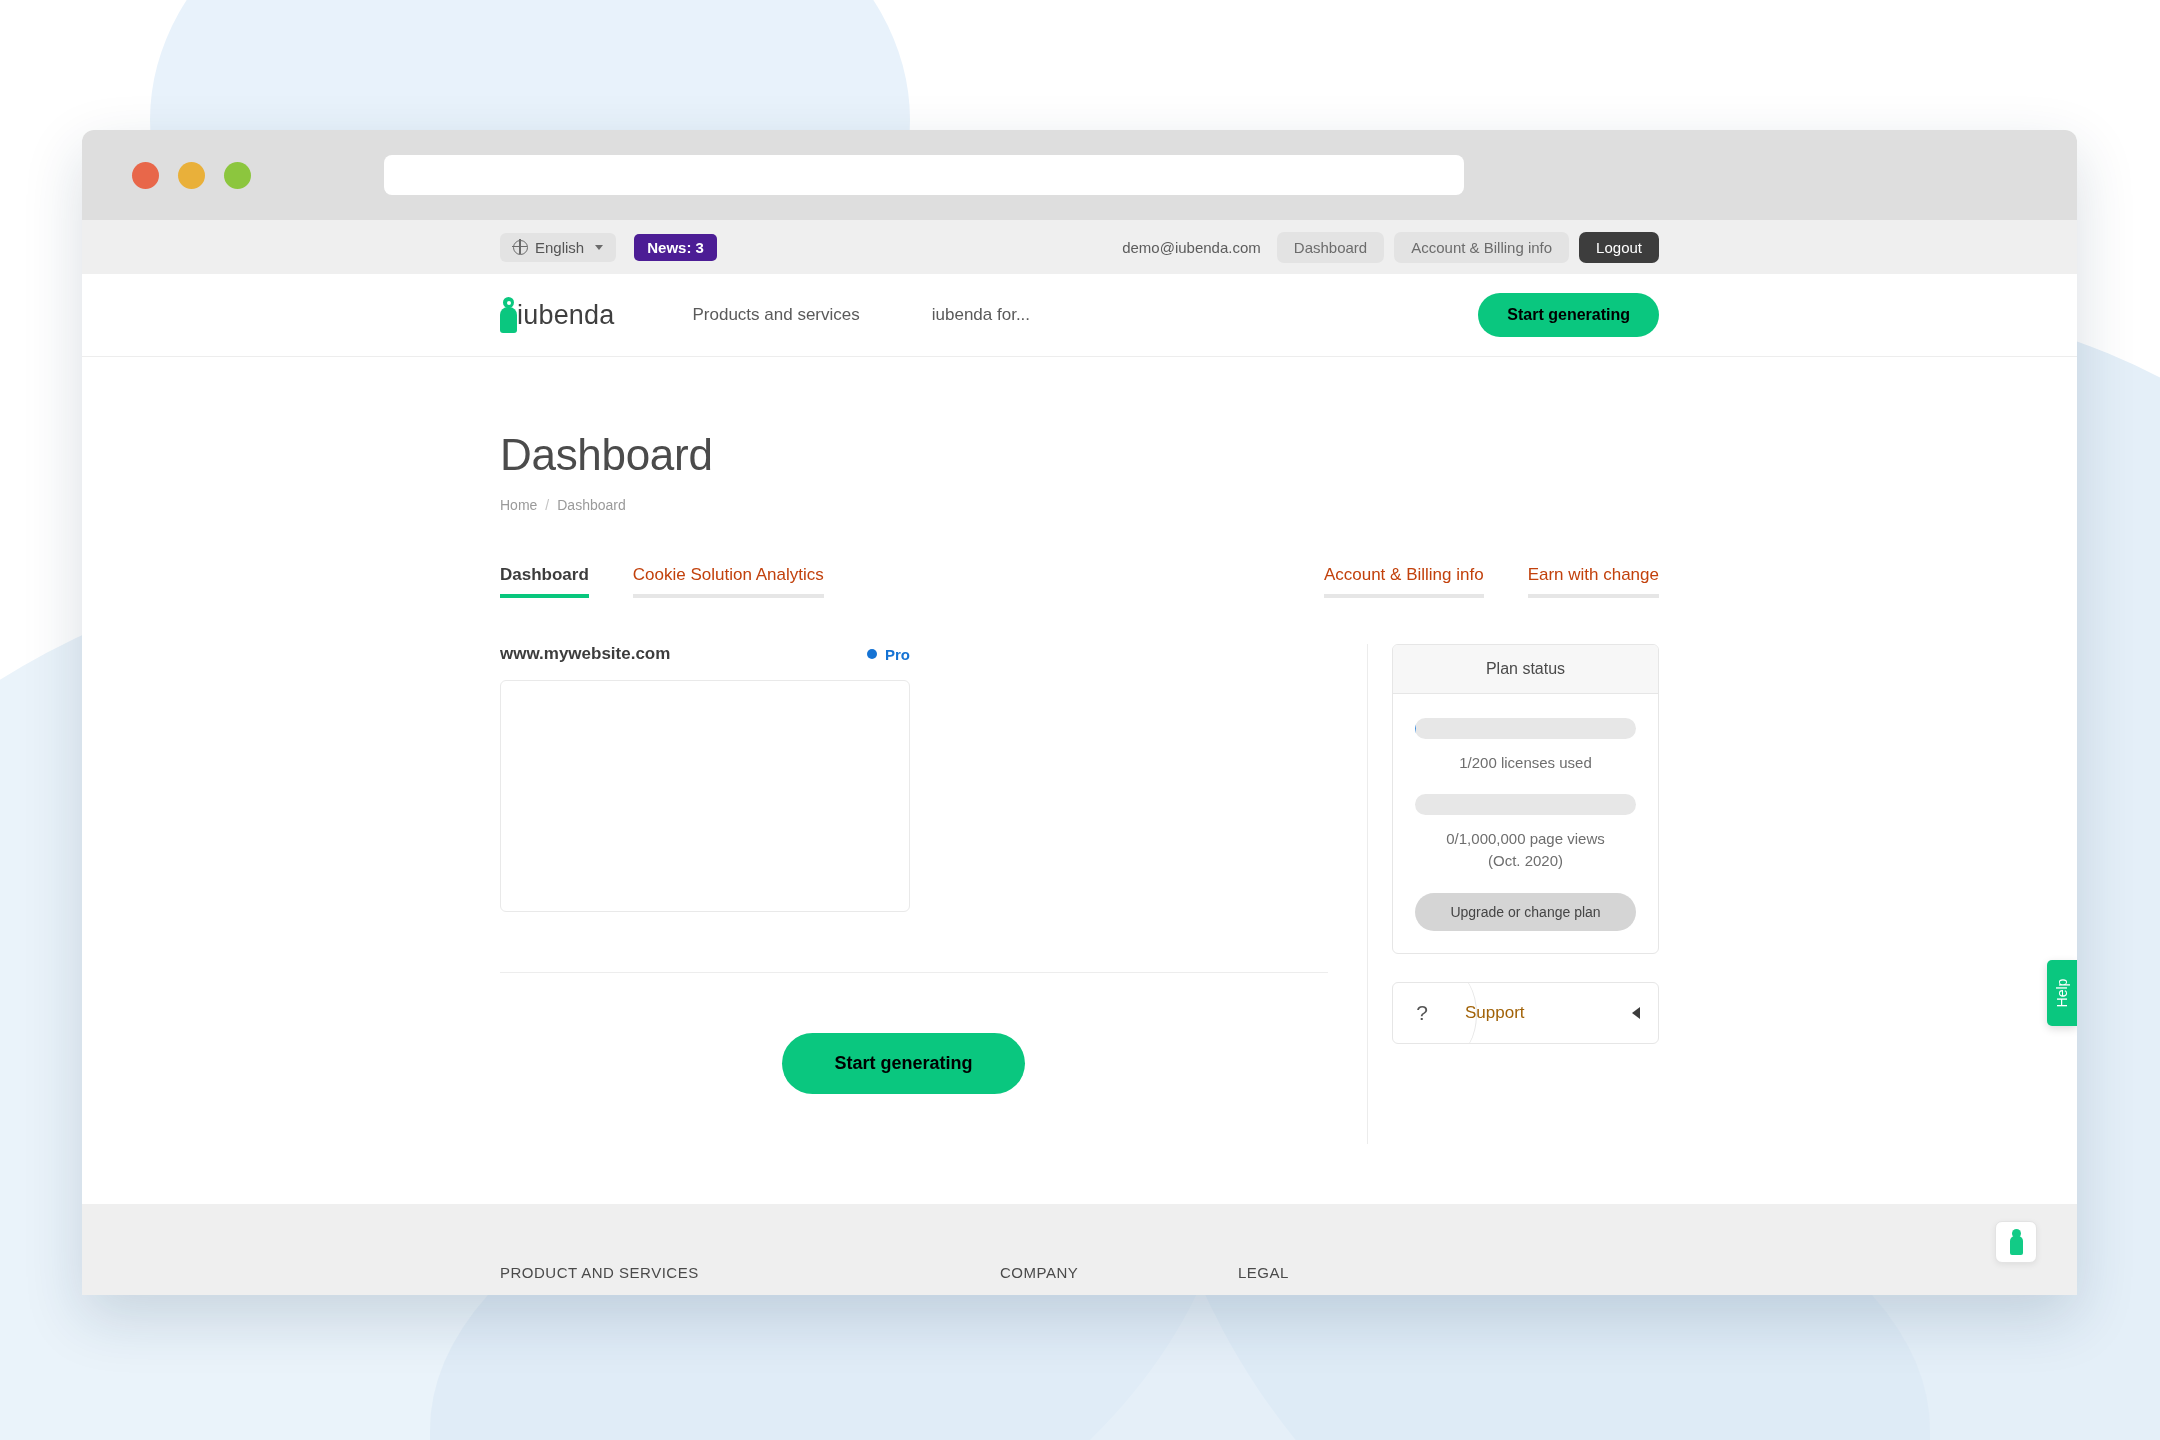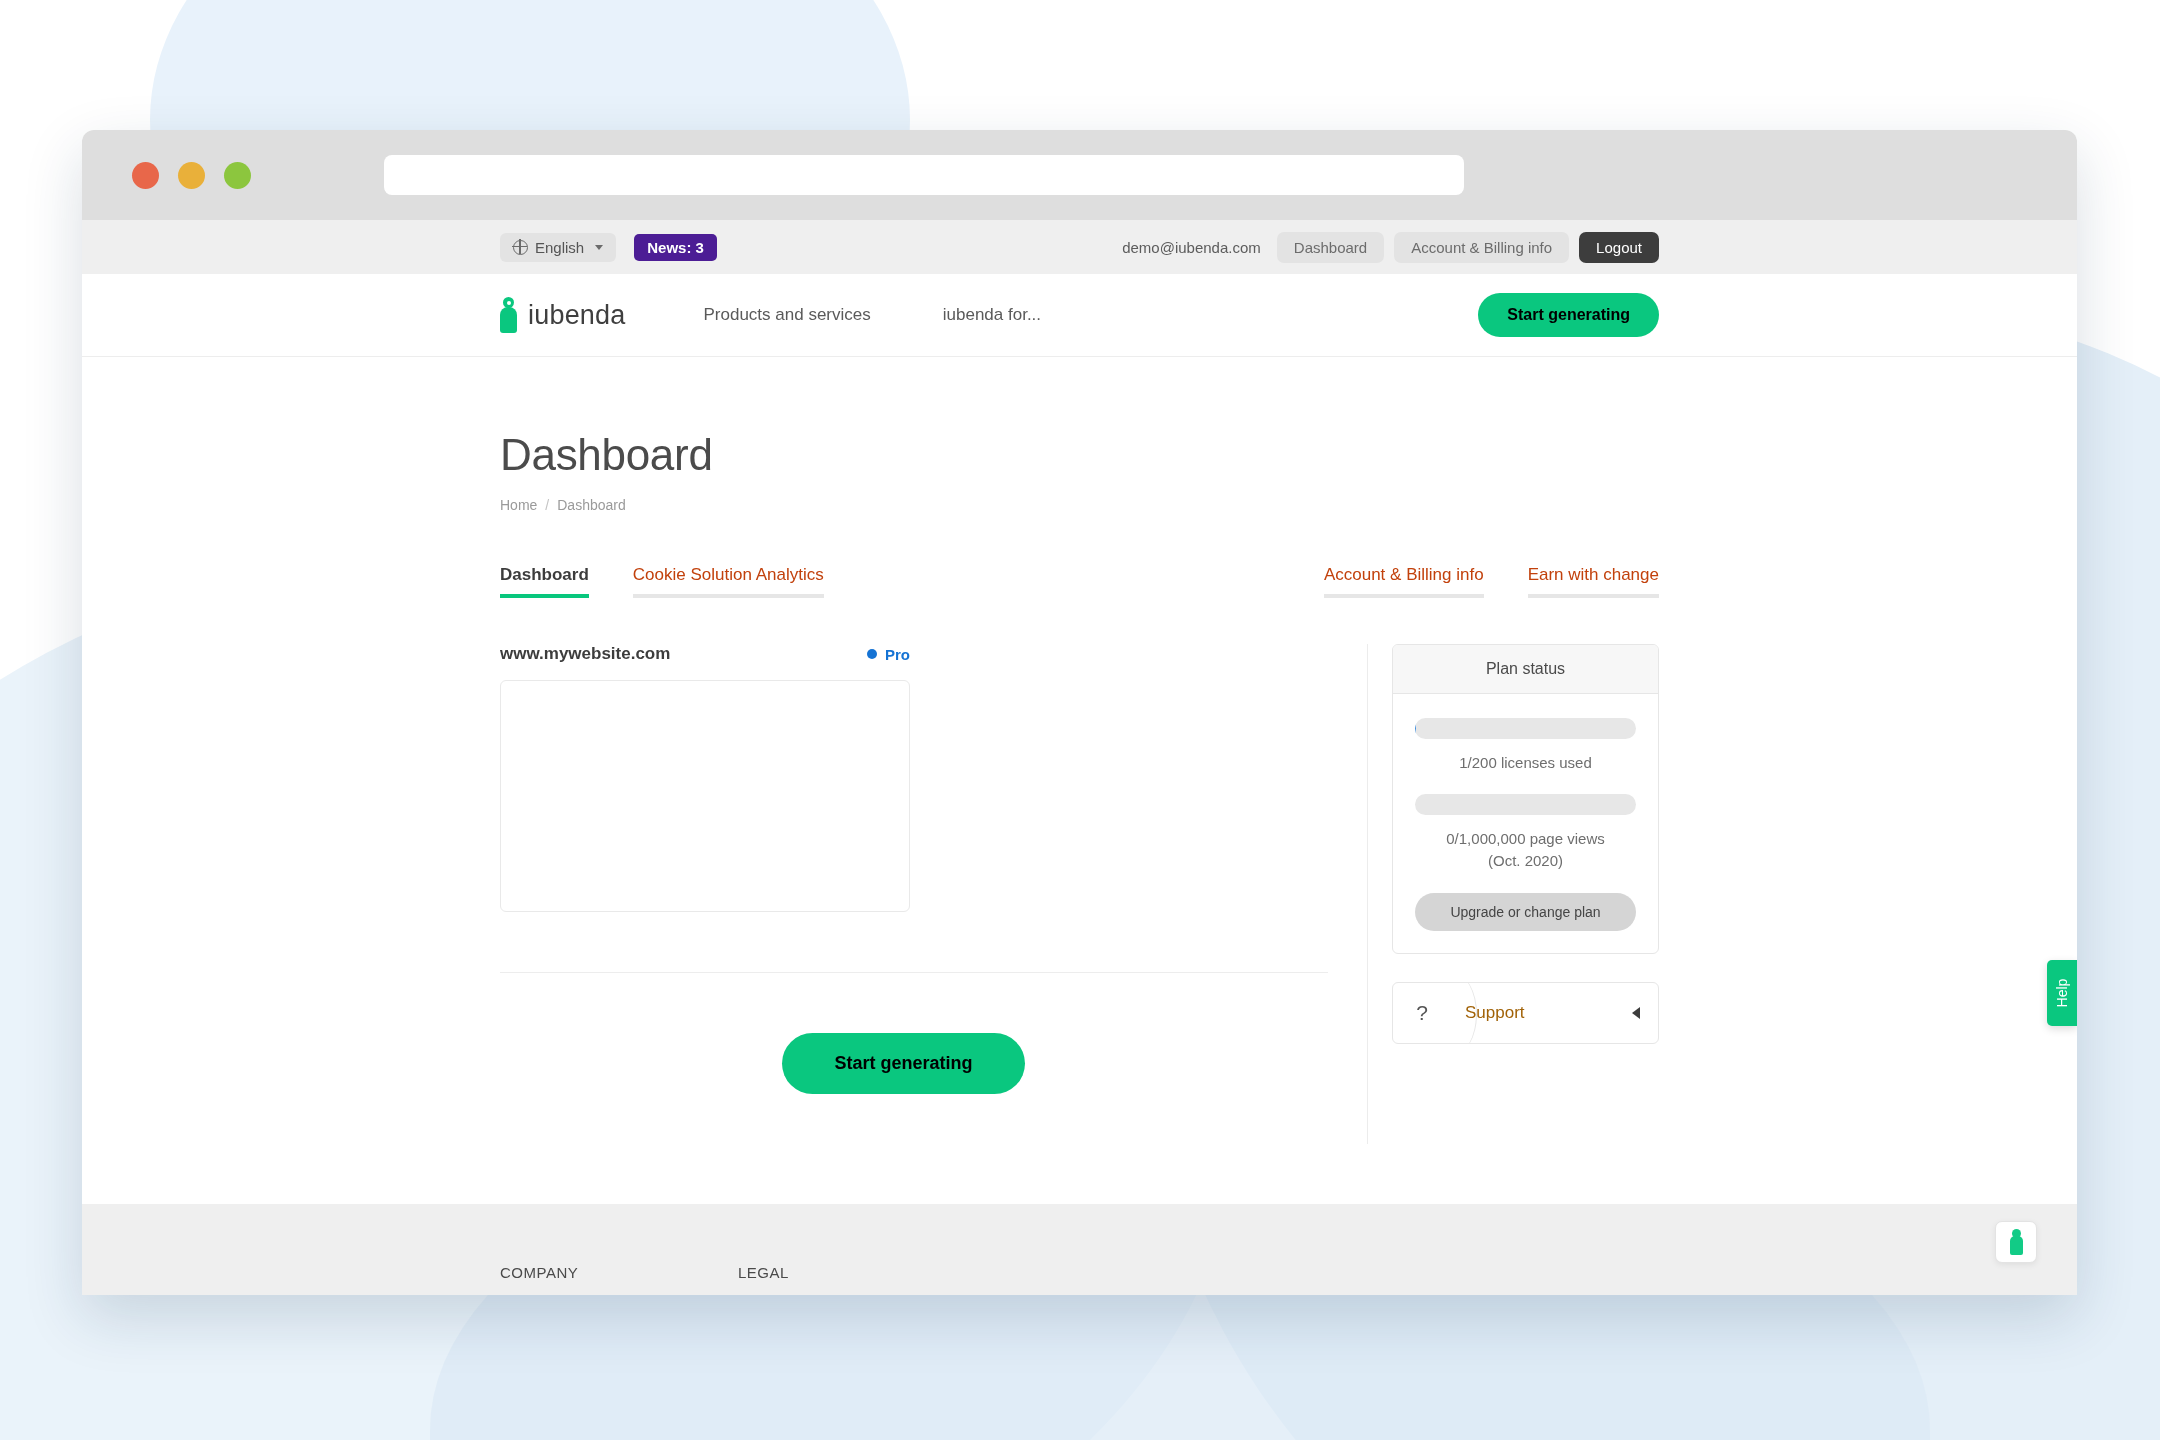--- a/index.html
+++ b/index.html
@@ -118,21 +118,21 @@
   }
   .pill-btn.dark { background: #3d3d3d; color: #ffffff; }
 
   
   .nav {
     height: 83px; background: #ffffff;
     border-bottom: 1px solid #ededed;
     display: flex; align-items: center;
     padding: 0 418px;
   }
-  .logo { display: flex; align-items: center; gap: 11px; }
+  .logo { display: flex; align-items: center; }
   .logo-mark {
     width: 17px; height: 36px; position: relative;
   }
   .logo-mark .body {
     position: absolute; left: 0; bottom: 0;
     width: 17px; height: 26px;
     background: #0ac77f;
     border-radius: 8px 8px 3px 3px;
   }
   .logo-mark .head {
@@ -430,20 +430,24 @@
             <span class="support-caret"></span>
           </div>
 
         </div>
       </div>
     </div>
 
     <div class="footer">
       <div class="footer-cols">
 
+        <div class="fcol-products">
+          <div class="f-head">PRODUCT AND SERVICES</div>
+
+        </div>
 
         <div class="fcol-company">
           <div class="f-head">COMPANY</div>
 
         </div>
 
         <div class="fcol-legal">
           <div class="f-head">LEGAL</div>
 
         </div>

